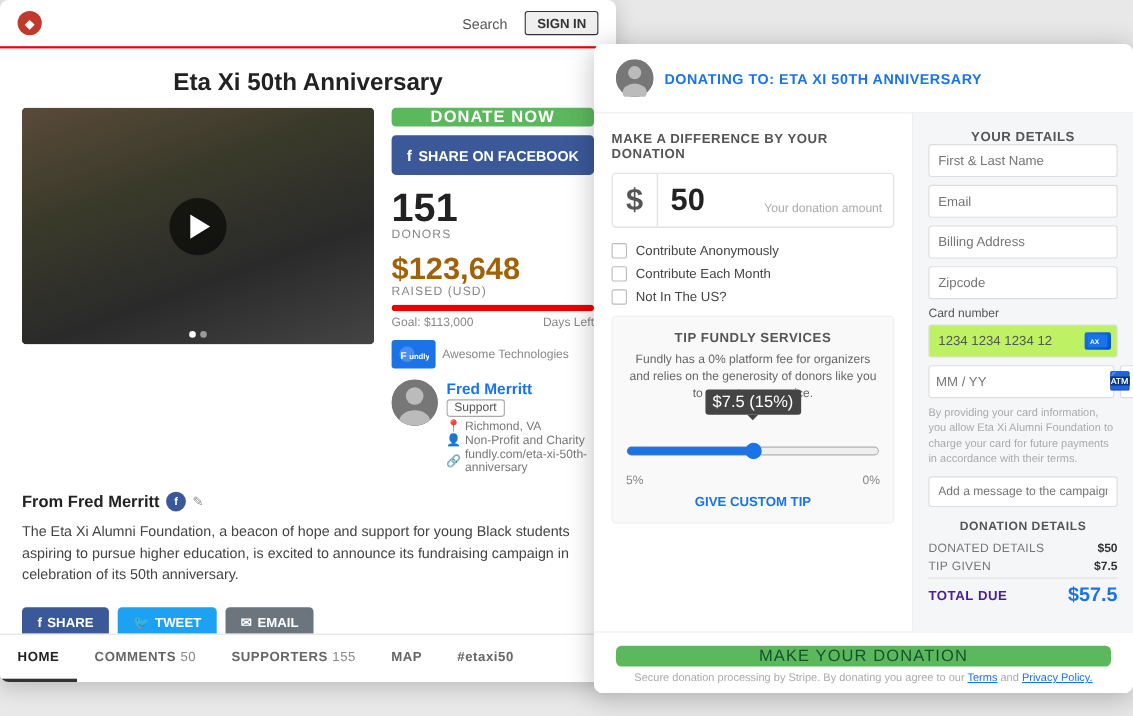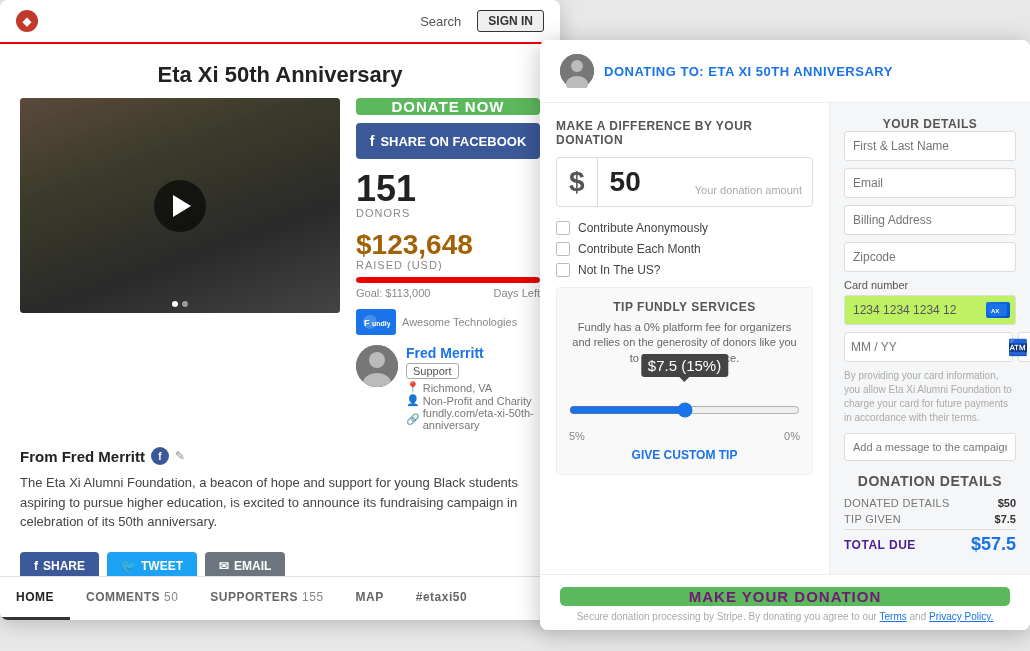--- a/index.html
+++ b/index.html
@@ -529,21 +529,21 @@
       padding: 7px 8px;
       border: 1px solid #ddd;
       border-radius: 3px;
       font-size: 11px;
       color: #aaa;
       background: #fff;
       text-align: center;
       margin-bottom: 12px;
     }
     .donation-details-title {
-      font-size: 14px;
+      font-size: 11px;
       font-weight: bold;
       letter-spacing: 0.5px;
       color: #555;
       text-align: center;
       text-transform: uppercase;
       margin-bottom: 8px;
     }
     .detail-row {
       display: flex; justify-content: space-between;
       font-size: 11px;
@@ -565,23 +565,23 @@
     
     .make-donation-bar {
       padding: 12px 20px 8px;
       background: #fff;
       border-top: 1px solid #eee;
     }
     .make-donation-btn {
       width: 100%;
       padding: 1px;
       background: #5cb85c;
-      color: #701a75;
+      color: #14532d;
       font-size: 15px;
-      font-weight: bold;
+      font-weight: normal;
       letter-spacing: 1px;
       border: none;
       border-radius: 5px;
       cursor: pointer;
       text-align: center;
       text-transform: uppercase;
     }
     .secure-text {
       font-size: 10px;
       color: #aaa;

